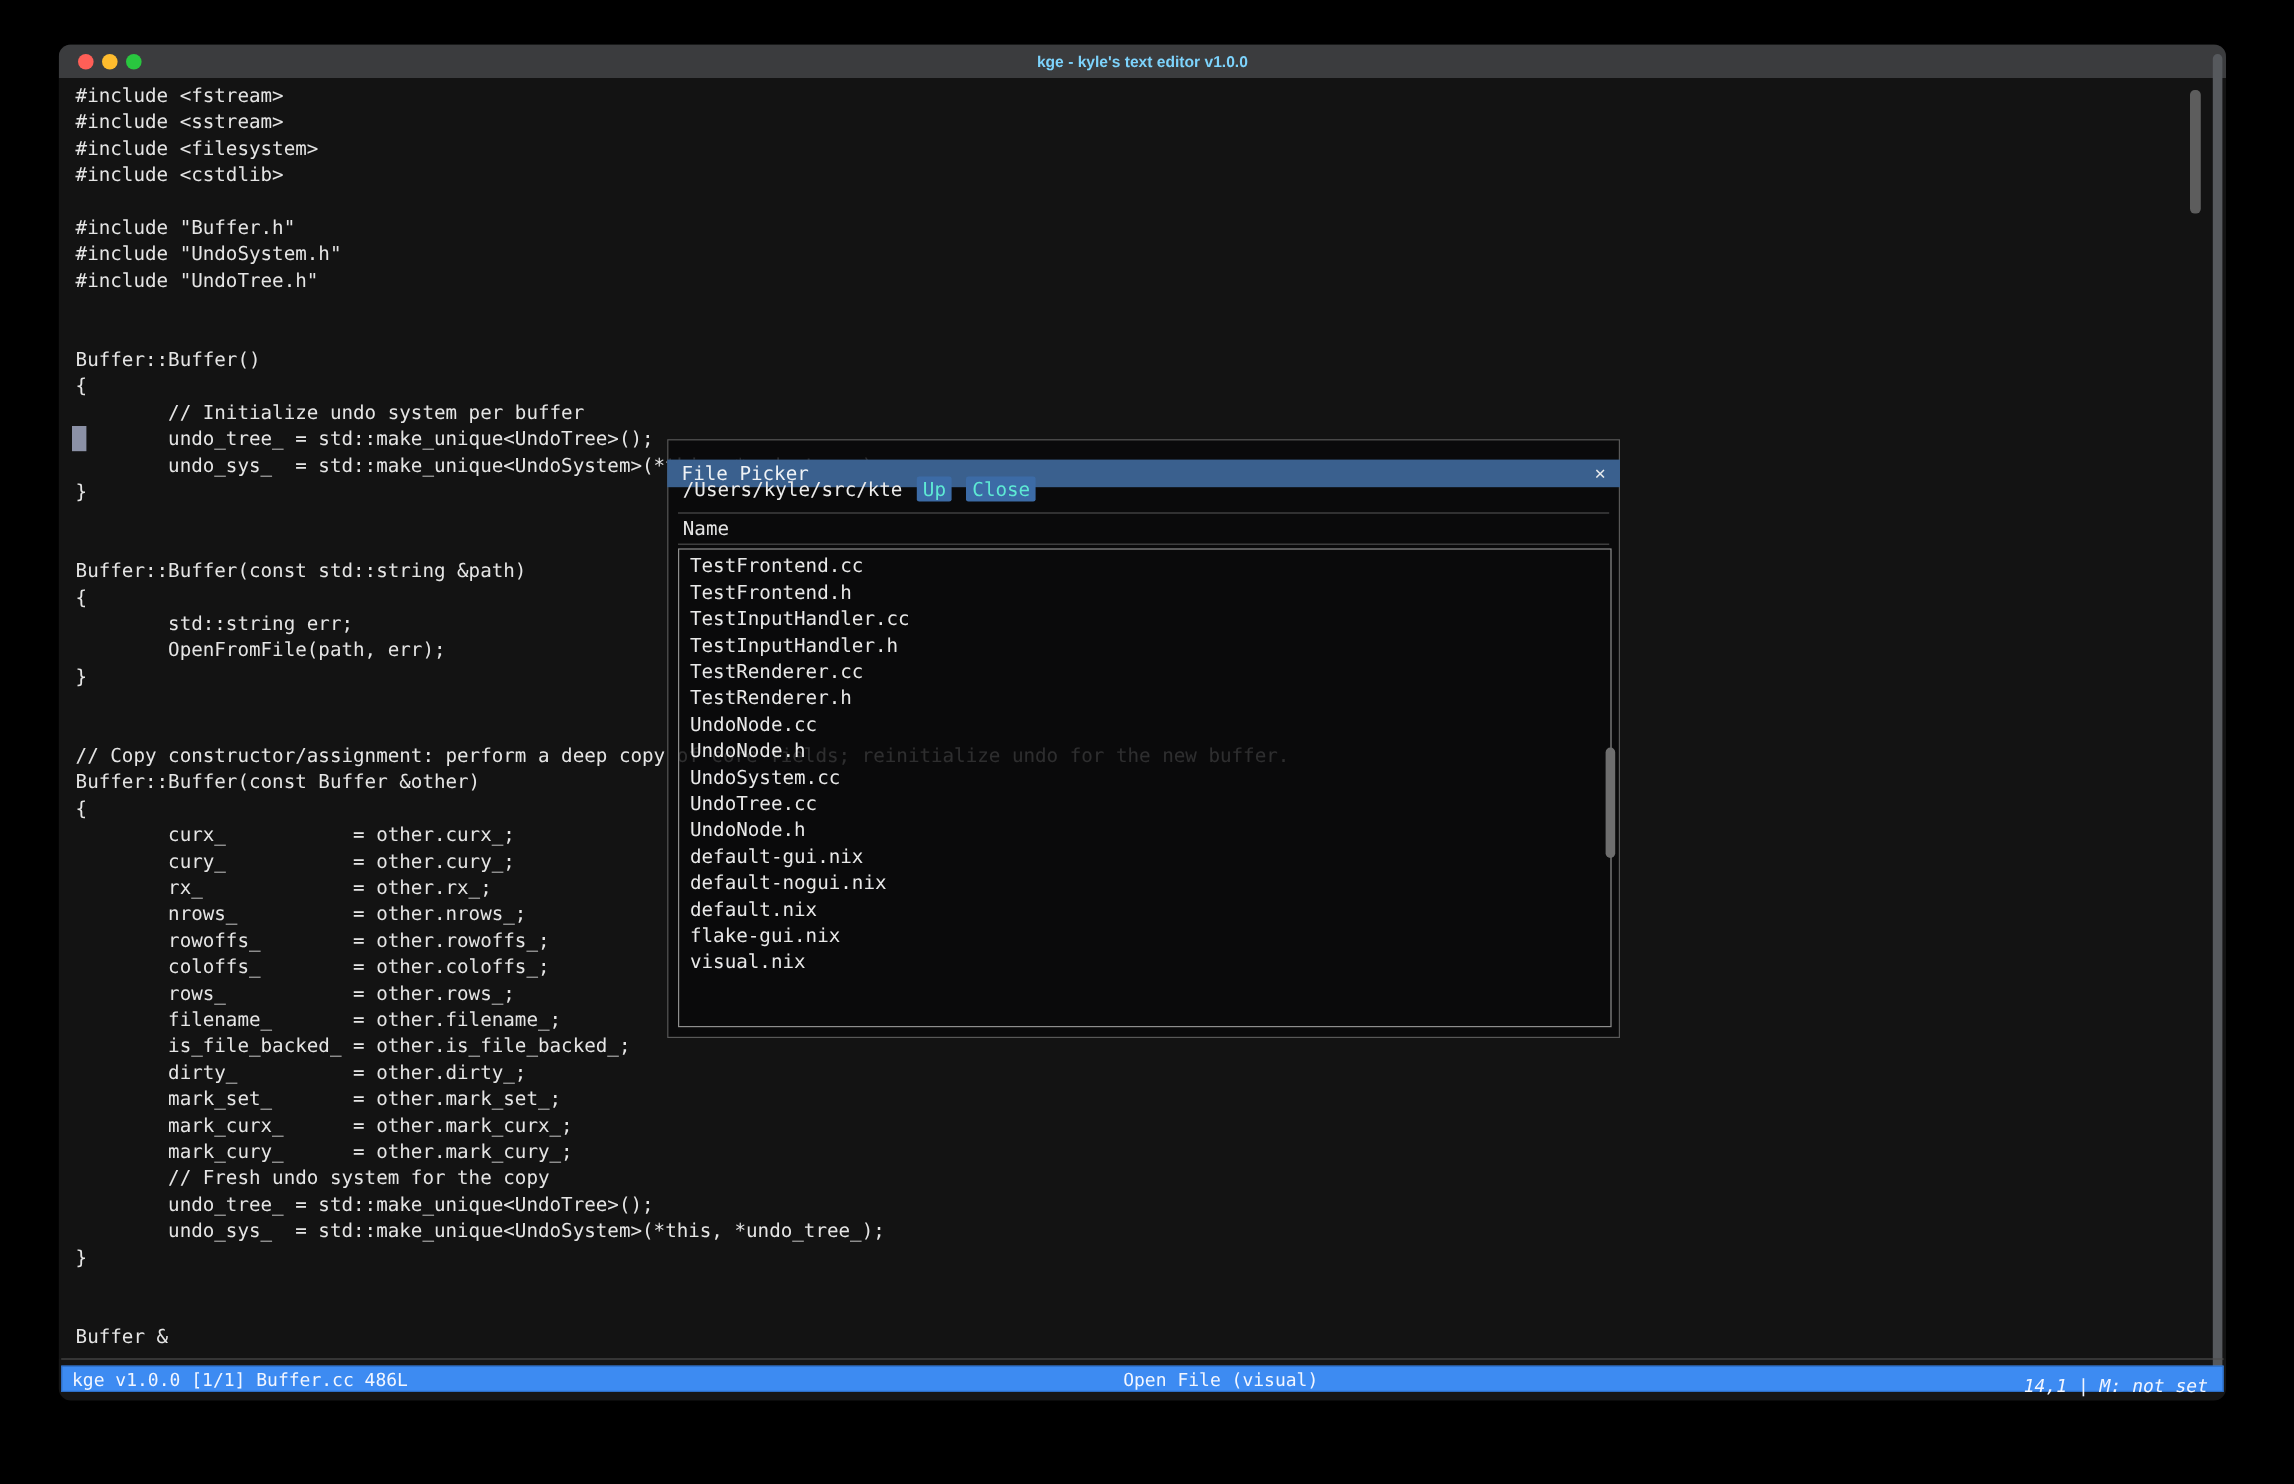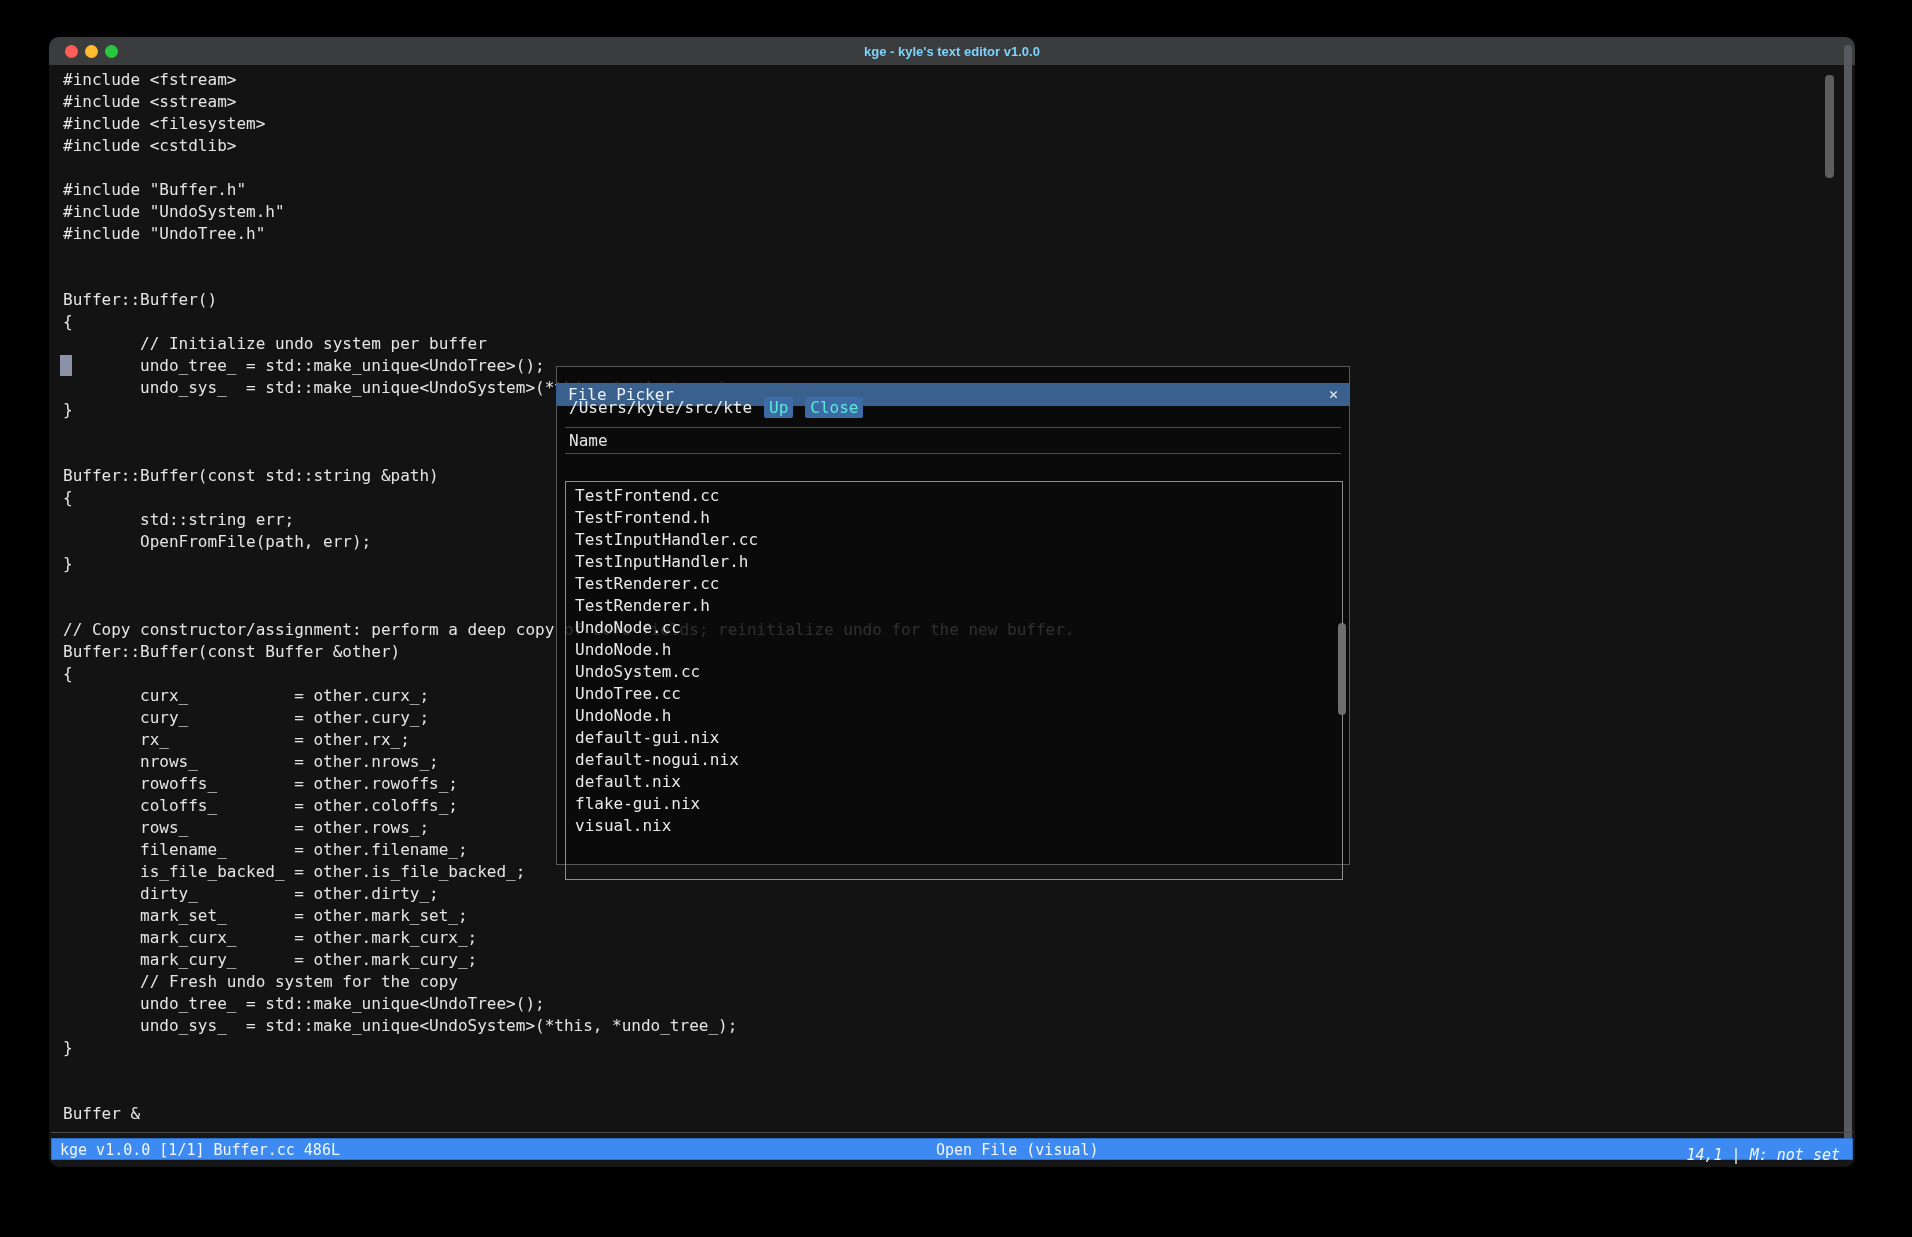--- a/index.html
+++ b/index.html
@@ -88,21 +88,21 @@
   }
   .dlg-divider { position: absolute; left: 8px; right: 8px; height: 1px; background: #4c4c4c; }
   .divider-1 { top: 60px; }
   .divider-2 { top: 86px; }
   .name-header {
     position: absolute; left: 12px; top: 63px; color: #e4e4e4;
     font: 16px/22px "DejaVu Sans Mono", monospace;
   }
   .file-list {
     position: absolute; left: 8px; top: 90px; width: 778px; height: 399px;
-    border: 1px solid #8e8e8e; padding-top: 3px; overflow: hidden; margin-top: 24px;
+    border: 1px solid #8e8e8e; padding-top: 3px; overflow: hidden;
   }
   .file-item {
     height: 22px; padding-left: 9px; color: #e9e9e9;
     font: 16px/22px "DejaVu Sans Mono", monospace; white-space: pre;
   }
   .list-scroll-thumb {
     position: absolute; right: 3px; top: 256px; width: 8px; height: 92px;
     border-radius: 4px; background: #6e6e6e;
   }
 </style>

